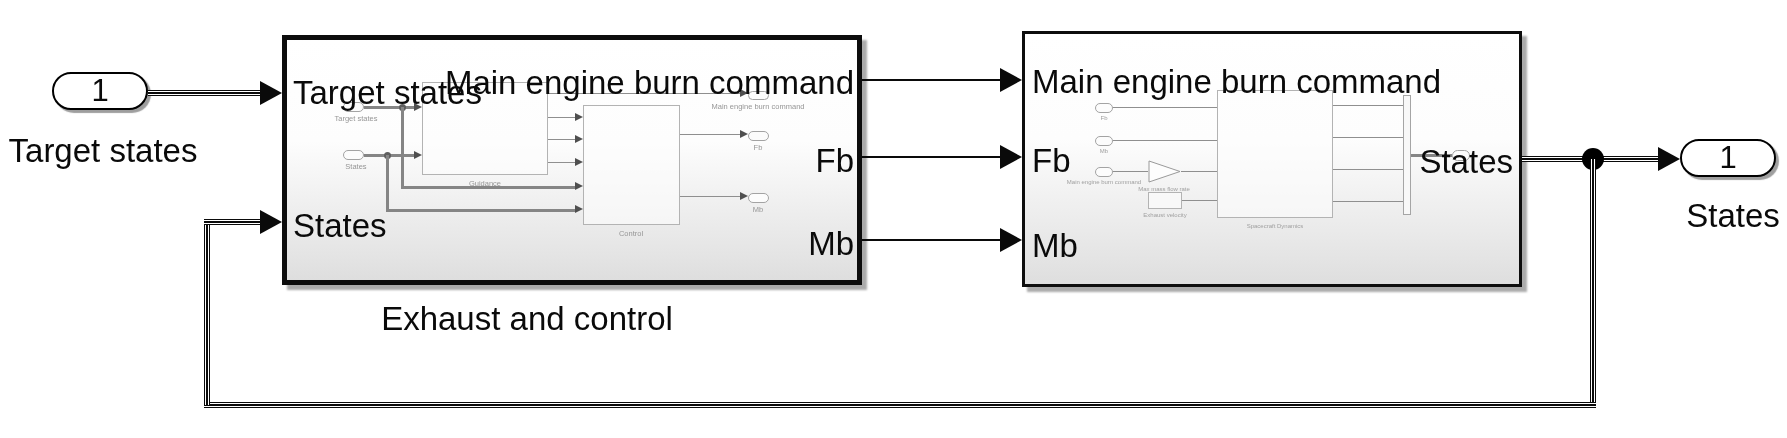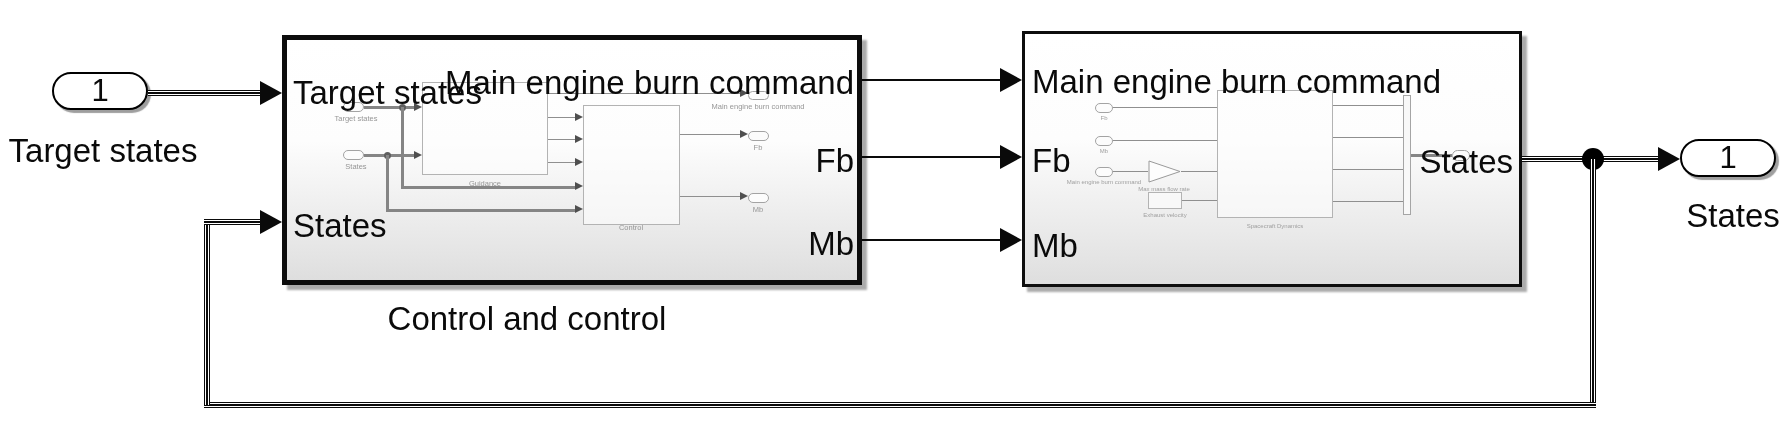--- a/index.html
+++ b/index.html
@@ -75,21 +75,21 @@
       <div class="m-thick" style="left:77px;top:114px;width:52px"></div>
       <div class="m-arrow" style="left:127px;top:111px"></div>
       <div class="m-dot" style="left:97px;top:112px"></div>
       <div class="m-thick-v" style="left:99px;top:115px;height:56px"></div>
       <div class="m-thick" style="left:99px;top:169px;width:189px"></div>
       <div class="m-arrow" style="left:288px;top:165px"></div>
 
       <div class="m-rect" style="left:135px;top:42px;width:126px;height:93px"></div>
       <div class="m-label" style="left:148px;top:140px;width:100px">Guidance</div>
       <div class="m-rect" style="left:296px;top:65px;width:97px;height:120px"></div>
-      <div class="m-label" style="left:294px;top:184px;width:100px">Control</div>
+      <div class="m-label" style="left:294px;top:190px;width:100px">Control</div>
 
       <div class="m-wire" style="left:261px;top:53px;width:193px"></div>
       <div class="m-arrow" style="left:453px;top:49px"></div>
       <div class="m-wire" style="left:261px;top:77px;width:27px"></div>
       <div class="m-arrow" style="left:288px;top:73px"></div>
       <div class="m-wire" style="left:261px;top:99px;width:27px"></div>
       <div class="m-arrow" style="left:288px;top:95px"></div>
       <div class="m-wire" style="left:261px;top:122px;width:27px"></div>
       <div class="m-arrow" style="left:288px;top:118px"></div>
 
@@ -105,21 +105,21 @@
       <div class="m-label" style="left:421px;top:104px;width:100px">Fb</div>
       <div class="m-label" style="left:421px;top:166px;width:100px">Mb</div>
     </div>
 
     <div class="biglabel" style="left:6px;top:36px">Target states</div>
     <div class="biglabel" style="left:6px;top:169px">States</div>
     <div class="biglabel right" style="right:3px;top:26px">Main engine burn command</div>
     <div class="biglabel right" style="right:3px;top:104px">Fb</div>
     <div class="biglabel right" style="right:3px;top:187px">Mb</div>
   </div>
-  <div class="biglabel center" style="left:327px;top:302px;width:400px">Control and control</div>
+  <div class="biglabel center" style="left:327px;top:302px;width:400px">Exhaust and control</div>
 
   <div class="wire" style="left:862px;top:79px;width:138px"></div>
   <div class="arrow-r" style="left:1000px;top:68px"></div>
   <div class="wire" style="left:862px;top:156px;width:138px"></div>
   <div class="arrow-r" style="left:1000px;top:145px"></div>
   <div class="wire" style="left:862px;top:239px;width:138px"></div>
   <div class="arrow-r" style="left:1000px;top:228px"></div>
 
   <div class="subsystem sc-mini" style="left:1022px;top:31px;width:500px;height:256px;border-width:3px">
 

